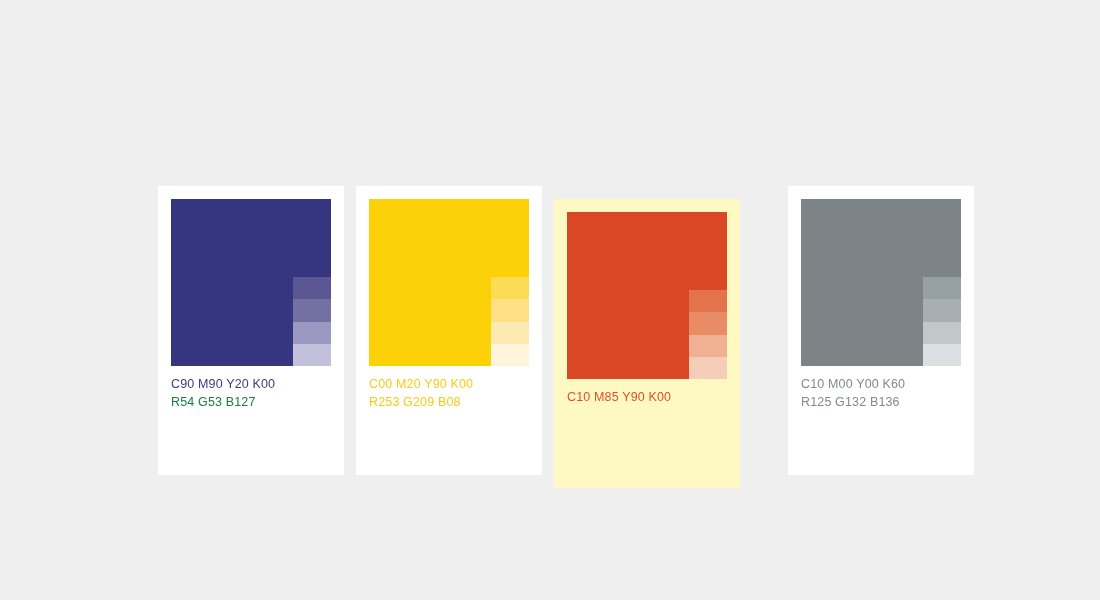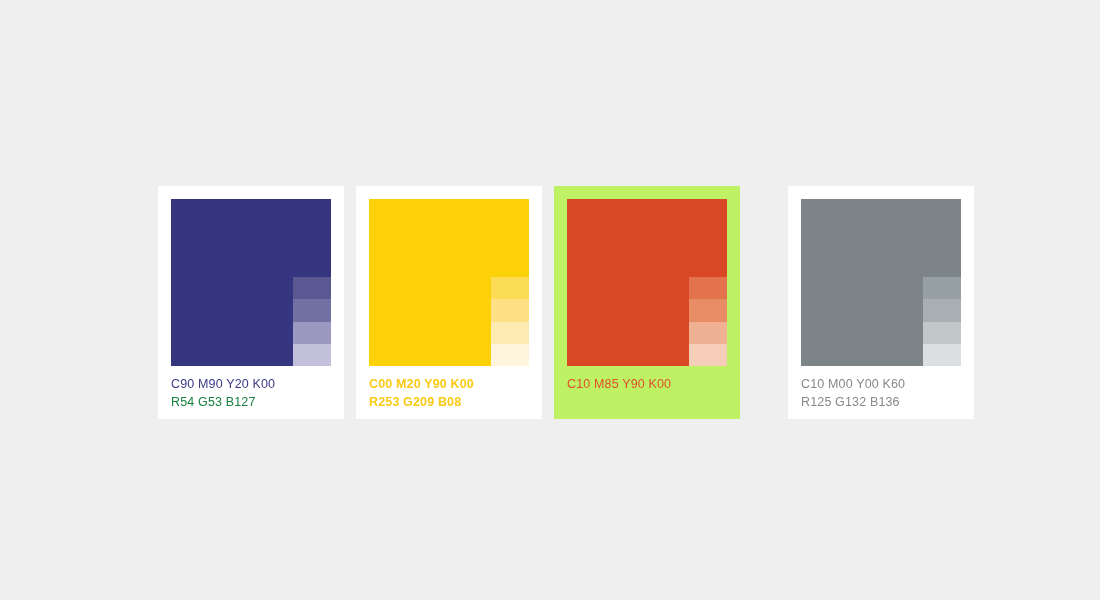--- a/index.html
+++ b/index.html
@@ -23,21 +23,21 @@
     width: 784px;
     height: 234px;
     display: flex;
     flex-direction: row;
     align-items: flex-start;
     gap: 12px;
   }
 
   .swatch-card {
     width: 186px;
-    height: 233px;
+    height: 289px;
     background: #ffffff;
     box-sizing: border-box;
     padding: 13px 13px 0 13px;
     position: relative;
     flex: 0 0 auto;
   }
 
   .swatch-block {
     position: relative;
     width: 160px;
@@ -93,37 +93,37 @@
         <div class="tint-step" style="background-color: rgb(155, 153, 193);"></div>
         <div class="tint-step" style="background-color: rgb(194, 192, 218);"></div>
       </div>
     </div>
     <div class="swatch-labels">
       <div class="swatch-label-line" style="color: rgb(59, 58, 134);">C90 M90 Y20 K00</div>
       <div class="swatch-label-line" style="color: #15803d;">R54 G53 B127</div>
     </div>
   </div>
 
-  <div class="swatch-card" style="background: rgb(255, 255, 255); font-weight: bold;">
+  <div class="swatch-card" style="background: rgb(255, 255, 255);">
     <div class="swatch-block">
       <div class="swatch-base" style="background-color: rgb(253, 209, 8);"></div>
       <div class="tint-column">
         <div class="tint-step" style="background-color: rgb(253, 220, 85);"></div>
         <div class="tint-step" style="background-color: rgb(253, 225, 132);"></div>
         <div class="tint-step" style="background-color: rgb(253, 234, 176);"></div>
         <div class="tint-step" style="background-color: rgb(254, 245, 220);"></div>
       </div>
     </div>
     <div class="swatch-labels">
       <div class="swatch-label-line" style="color: rgb(251, 202, 22);">C00 M20 Y90 K00</div>
       <div class="swatch-label-line" style="color: rgb(251, 202, 22);">R253 G209 B08</div>
     </div>
   </div>
 
-  <div class="swatch-card" style="background: #bef264;">
+  <div class="swatch-card" style="background: #fef9c3; margin-top: 13px;">
     <div class="swatch-block">
       <div class="swatch-base" style="background-color: rgb(218, 71, 37);"></div>
       <div class="tint-column">
         <div class="tint-step" style="background-color: rgb(227, 115, 77);"></div>
         <div class="tint-step" style="background-color: rgb(232, 140, 102);"></div>
         <div class="tint-step" style="background-color: rgb(240, 176, 148);"></div>
         <div class="tint-step" style="background-color: rgb(246, 205, 184);"></div>
       </div>
     </div>
     <div class="swatch-labels">

